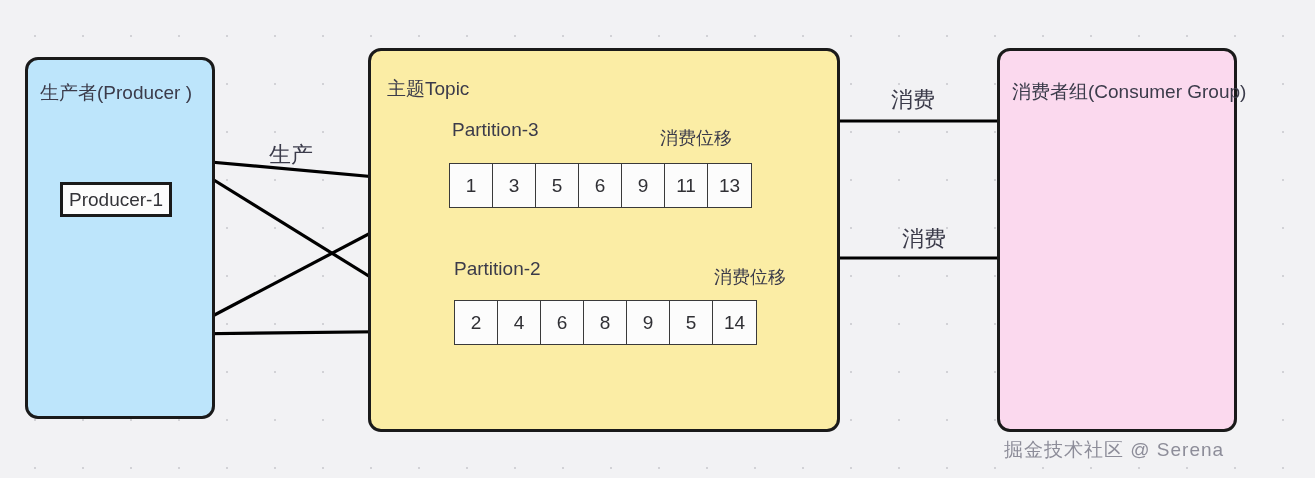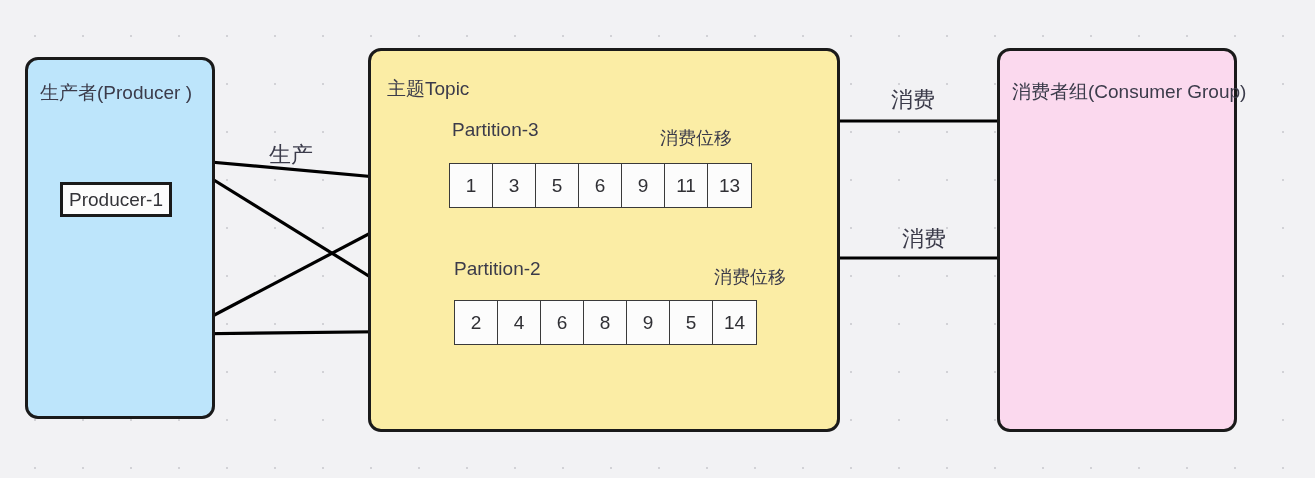--- a/index.html
+++ b/index.html
@@ -193,14 +193,15 @@
   <div class="offset-label" id="offset-label-2">消费位移</div>
 
   <div class="container-box" id="consumer-container">
     <div class="container-title" id="consumer-title">消费者组(Consumer Group)</div>
   </div>
 
   <div class="edge-label" id="produce-label">生产</div>
   <div class="edge-label" id="consume-label-1">消费</div>
   <div class="edge-label" id="consume-label-2">消费</div>
 
+  <div id="watermark">掘金技术社区 @ Serena</div>
 
 </div>
 
 </body></html>

